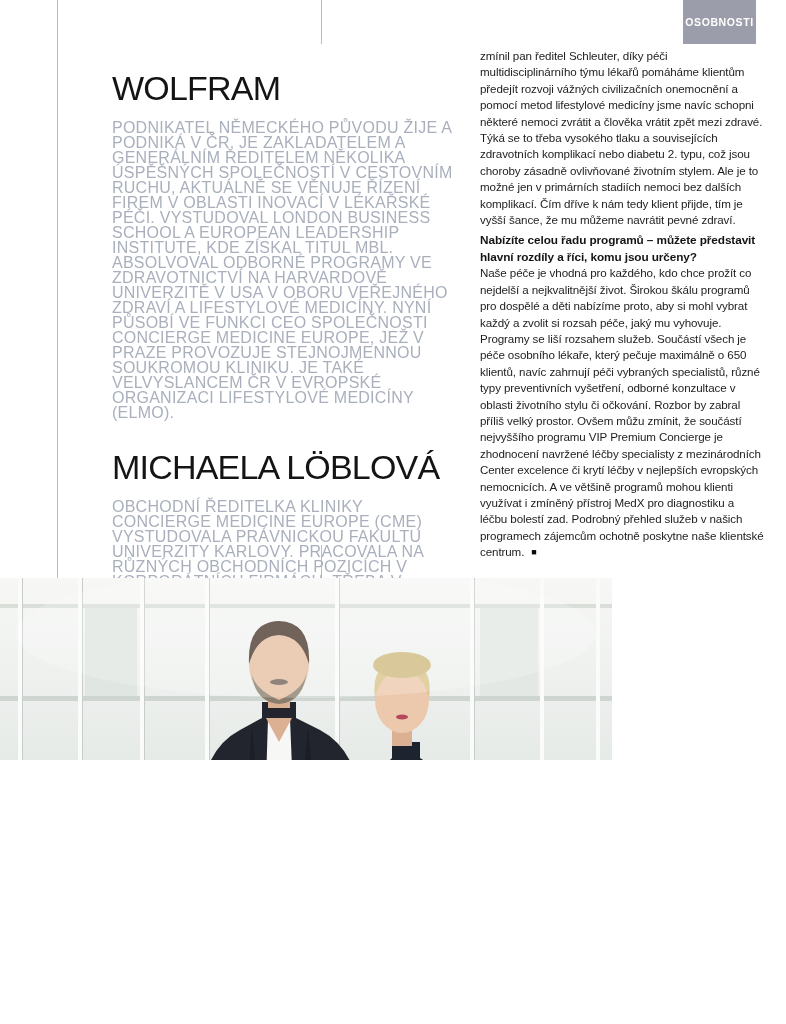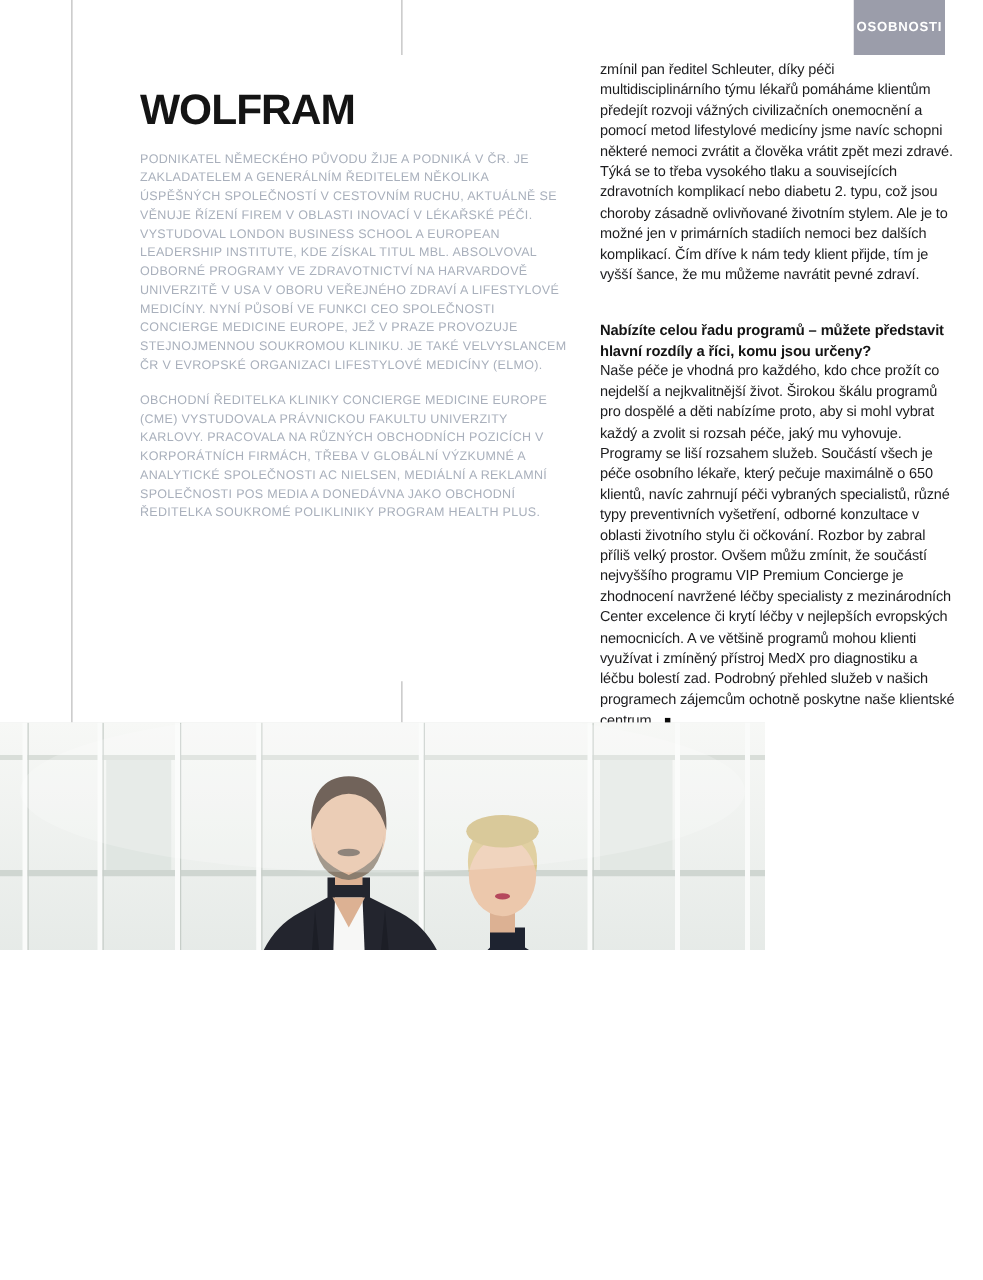--- a/index.html
+++ b/index.html
@@ -20,40 +20,40 @@
   .badge{
     position:absolute;left:683px;top:0;width:73px;height:44px;
     background:#9b9daa;color:#ffffff;
     display:flex;align-items:center;justify-content:center;
     font-size:10.5px;font-weight:bold;letter-spacing:0.6px;
   }
 
   
   .left-col{position:absolute;left:112px;top:70px;width:346px;}
   .name{
-    margin:0;font-size:34px;line-height:37px;font-weight:bold;
+    margin:0;font-size:34px;line-height:37px;font-weight:normal;
     color:#141414;letter-spacing:-0.8px;
   }
   .name .name-line{display:block;}
   .name-2{margin-top:29px;}
   .bio{
     margin:13px 0 0 0;
-    font-size:10px;line-height:15px;letter-spacing:0.25px;
+    font-size:16px;line-height:15px;letter-spacing:0.25px;
     color:#a9b0bc;text-transform:uppercase;
   }
 
   
   .right-col{
     position:absolute;left:480px;top:48px;width:284px;
     font-size:11.6px;line-height:16.4px;color:#1d1d1f;
     letter-spacing:-0.1px;
   }
   .right-col p{margin:0;}
   .question{
-    margin:28px 0 0 0;font-size:11.8px;line-height:16.4px;
+    margin:4px 0 0 0;font-size:11.8px;line-height:16.4px;
     font-weight:bold;color:#141414;
   }
   .endmark{
     display:inline-block;margin-left:7px;font-size:9px;
     color:#0a0a0a;vertical-align:1px;
   }
 
   
   .photo{
     position:absolute;left:0;top:578px;width:612px;height:395px;
@@ -85,20 +85,21 @@
   <div class="hairline hairline-mid-bottom"></div>
 
   <div class="badge">OSOBNOSTI</div>
 
   <div class="left-col">
     <h1 class="name">
       <span class="name-line">WOLFRAM</span>
     </h1>
     <p class="bio">PODNIKATEL NĚMECKÉHO PŮVODU ŽIJE A PODNIKÁ V ČR. JE ZAKLADATELEM A GENERÁLNÍM ŘEDITELEM NĚKOLIKA ÚSPĚŠNÝCH SPOLEČNOSTÍ V CESTOVNÍM RUCHU, AKTUÁLNĚ SE VĚNUJE ŘÍZENÍ FIREM V OBLASTI INOVACÍ V LÉKAŘSKÉ PÉČI. VYSTUDOVAL LONDON BUSINESS SCHOOL A EUROPEAN LEADERSHIP INSTITUTE, KDE ZÍSKAL TITUL MBL. ABSOLVOVAL ODBORNÉ PROGRAMY VE ZDRAVOTNICTVÍ NA HARVARDOVĚ UNIVERZITĚ V USA V OBORU VEŘEJNÉHO ZDRAVÍ A LIFESTYLOVÉ MEDICÍNY. NYNÍ PŮSOBÍ VE FUNKCI CEO SPOLEČNOSTI CONCIERGE MEDICINE EUROPE, JEŽ V PRAZE PROVOZUJE STEJNOJMENNOU SOUKROMOU KLINIKU. JE TAKÉ VELVYSLANCEM ČR V EVROPSKÉ ORGANIZACI LIFESTYLOVÉ MEDICÍNY (ELMO).</p>
 
+    <h1 class="name name-2">MICHAELA LÖBLOVÁ</h1>
     <p class="bio">OBCHODNÍ ŘEDITELKA KLINIKY CONCIERGE MEDICINE EUROPE (CME) VYSTUDOVALA PRÁVNICKOU FAKULTU UNIVERZITY KARLOVY. PRACOVALA NA RŮZNÝCH OBCHODNÍCH POZICÍCH V KORPORÁTNÍCH FIRMÁCH, TŘEBA V GLOBÁLNÍ VÝZKUMNÉ A ANALYTICKÉ SPOLEČNOSTI AC NIELSEN, MEDIÁLNÍ A REKLAMNÍ SPOLEČNOSTI POS MEDIA A DONEDÁVNA JAKO OBCHODNÍ ŘEDITELKA SOUKROMÉ POLIKLINIKY PROGRAM HEALTH PLUS.</p>
   </div>
 
   <div class="right-col">
     <p>zmínil pan ředitel Schleuter, díky péči multidisciplinárního týmu lékařů pomáháme klientům předejít rozvoji vážných civilizačních onemocnění a pomocí metod lifestylové medicíny jsme navíc schopni některé nemoci zvrátit a člověka vrátit zpět mezi zdravé. Týká se to třeba vysokého tlaku a souvisejících zdravotních komplikací nebo diabetu 2. typu, což jsou choroby zásadně ovlivňované životním stylem. Ale je to možné jen v primárních stadiích nemoci bez dalších komplikací. Čím dříve k nám tedy klient přijde, tím je vyšší šance, že mu můžeme navrátit pevné zdraví.</p>
     <h3 class="question">Nabízíte celou řadu programů – můžete představit hlavní rozdíly a říci, komu jsou určeny?</h3>
     <p>
       <span>Naše péče je vhodná pro každého, kdo chce prožít co nejdelší a nejkvalitnější život. Širokou škálu programů pro dospělé a děti nabízíme proto, aby si mohl vybrat každý a zvolit si rozsah péče, jaký mu vyhovuje. Programy se liší rozsahem služeb. Součástí všech je péče osobního lékaře, který pečuje maximálně o 650 klientů, navíc zahrnují péči vybraných specialistů, různé typy preventivních vyšetření, odborné konzultace v oblasti životního stylu či očkování. Rozbor by zabral příliš velký prostor. Ovšem můžu zmínit, že součástí nejvyššího programu VIP Premium Concierge je zhodnocení navržené léčby specialisty z mezinárodních Center excelence či krytí léčby v nejlepších evropských nemocnicích. A ve většině programů mohou klienti využívat i zmíněný přístroj MedX pro diagnostiku a léčbu bolestí zad. Podrobný přehled služeb v našich programech zájemcům ochotně poskytne naše klientské centrum.</span><span class="endmark">■</span>
     </p>
   </div>

